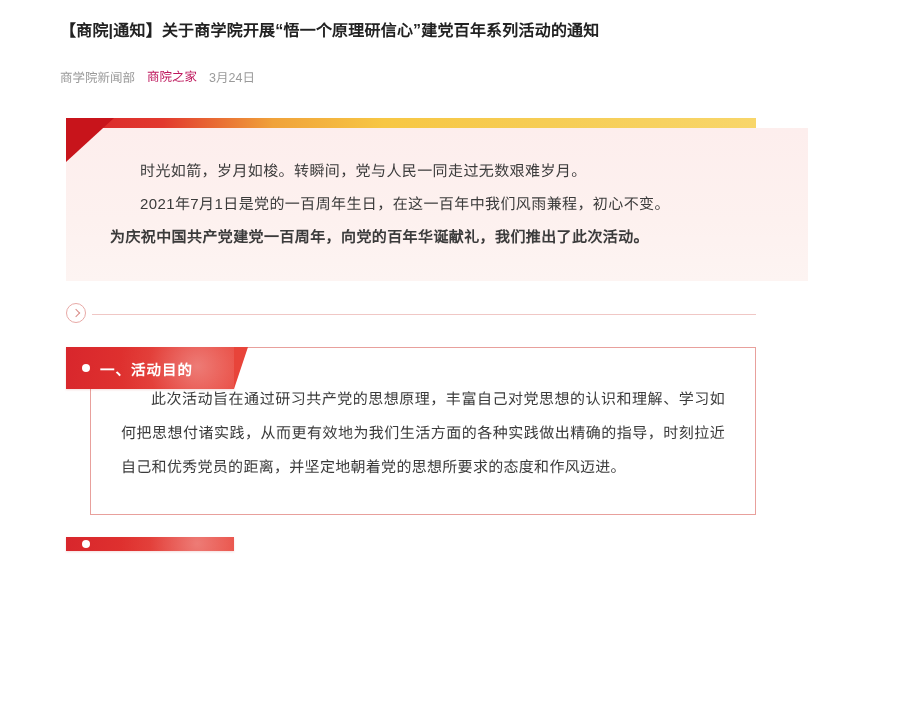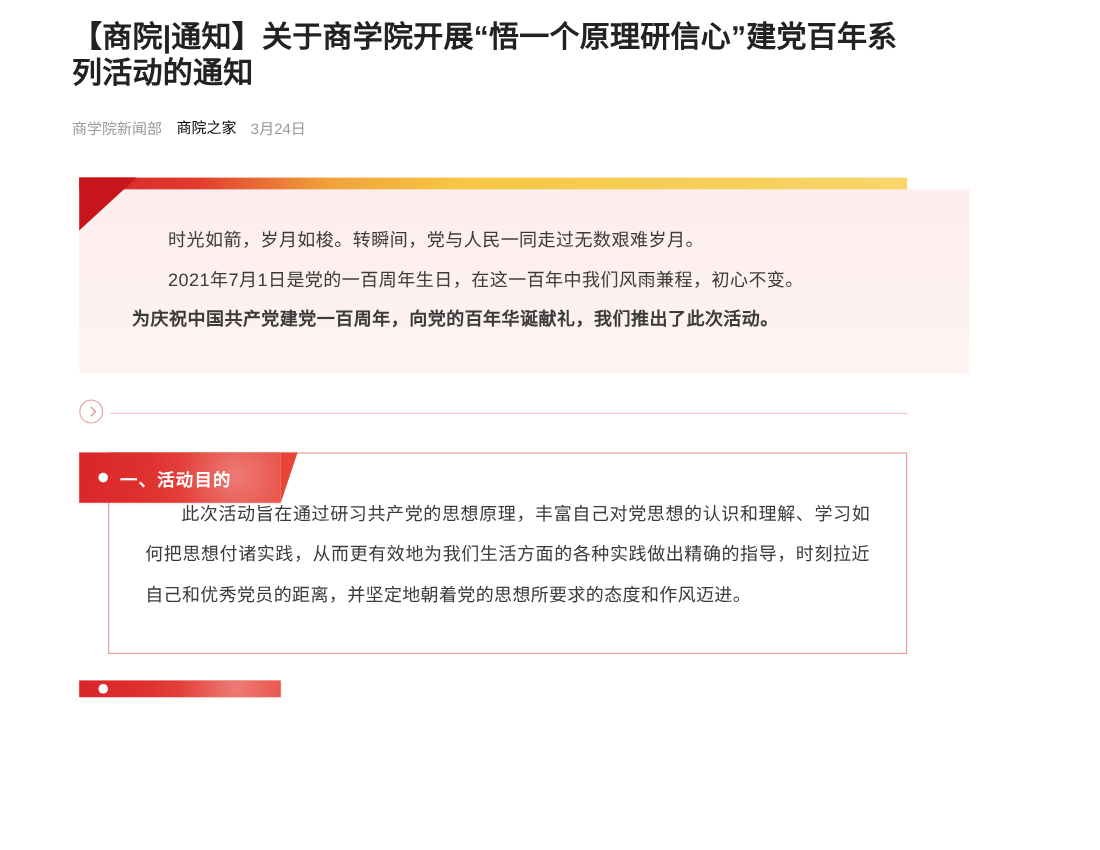--- a/index.html
+++ b/index.html
@@ -21,41 +21,41 @@
     height: 708px;
     box-sizing: border-box;
     padding: 0;
   }
 
   
   .article-header {
     padding: 16px 60px 0 60px;
   }
   .article-title {
-    font-size: 25px;
+    font-size: 16px;
     line-height: 30px;
     font-weight: bold;
     color: #222222;
     letter-spacing: 0.2px;
     margin: 0;
     max-width: 700px;
   }
   .meta-row {
     margin-top: 20px;
     display: flex;
     align-items: flex-end;
     gap: 12px;
     font-size: 12.5px;
     color: #9a9a9a;
   }
   .meta-author {
     color: #9a9a9a;
   }
   .meta-account {
-    color: #000000;
+    color: #be185d;
     text-decoration: none;
     border-bottom: 1px solid transparent;
   }
   .meta-date {
     color: #9a9a9a;
   }
 
   
   .content {
     padding: 22px 60px 0 60px;

